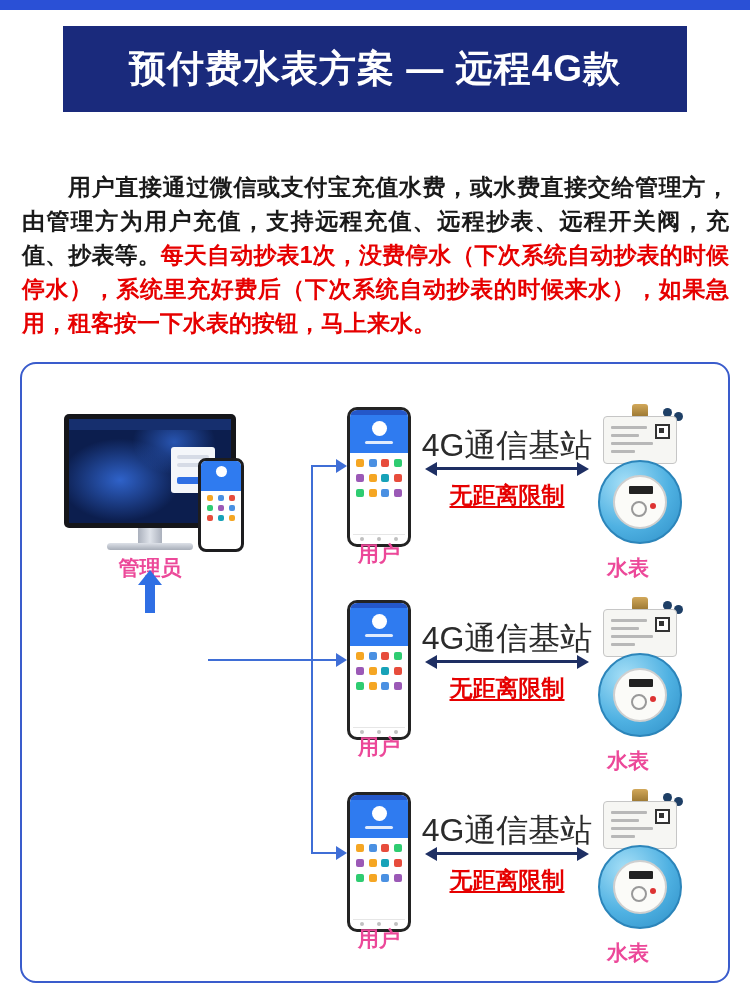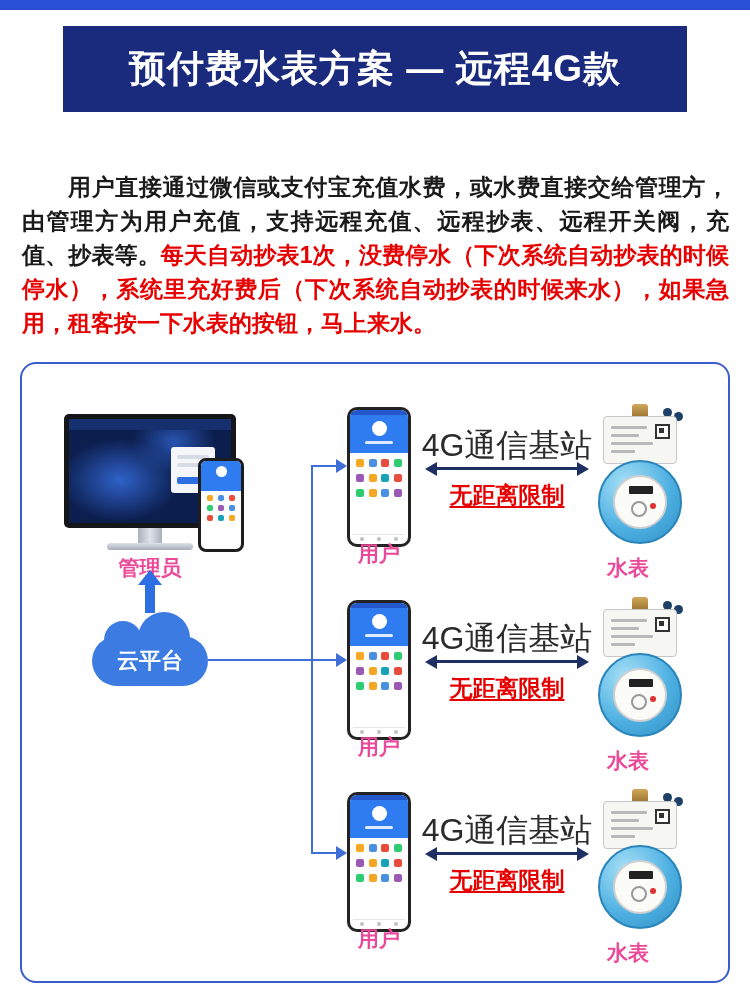--- a/index.html
+++ b/index.html
@@ -173,23 +173,20 @@
             <span class="dot c1"></span>
           </div>
       </div>
     </div>
     <div class="label admin-label">管理员</div>
 
     <div class="uparrow">
       <span class="ua-head"></span>
         <span class="ua-shaft"></span>
     </div>
-    <div class="cloud">
-      <span class="cloud-label">云平台</span>
-    </div>
 
     <div class="hline"></div>
     <div class="vline"></div>
     <div class="stub s1"></div>
     <div class="stub s2"></div>
     <div class="stub s3"></div>
     <i class="ahead ha1"></i>
     <i class="ahead ha2"></i>
     <i class="ahead ha3"></i>
 

